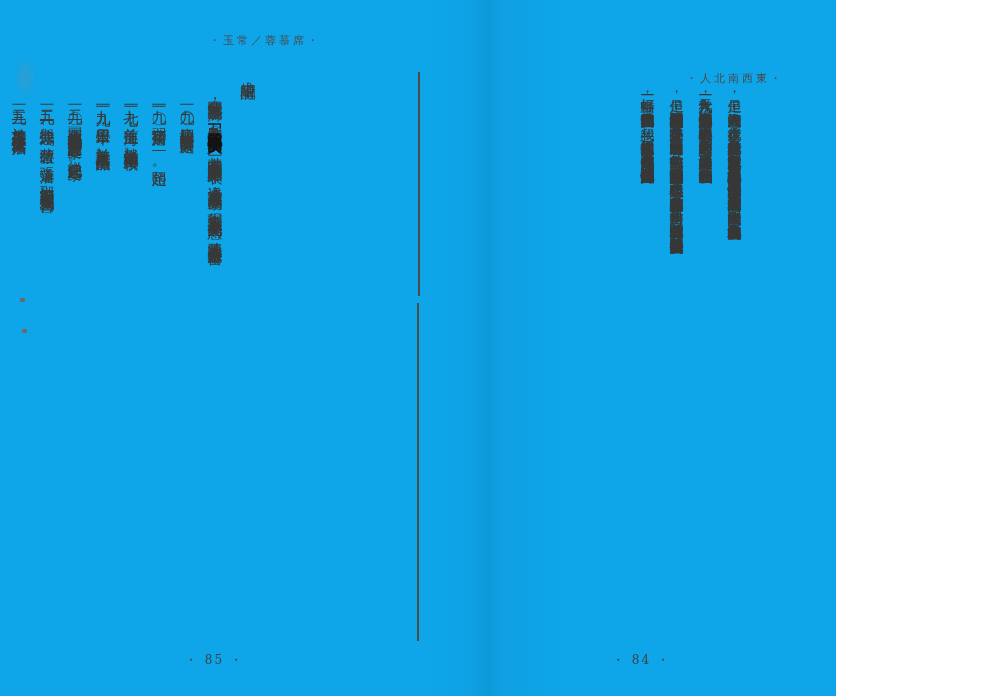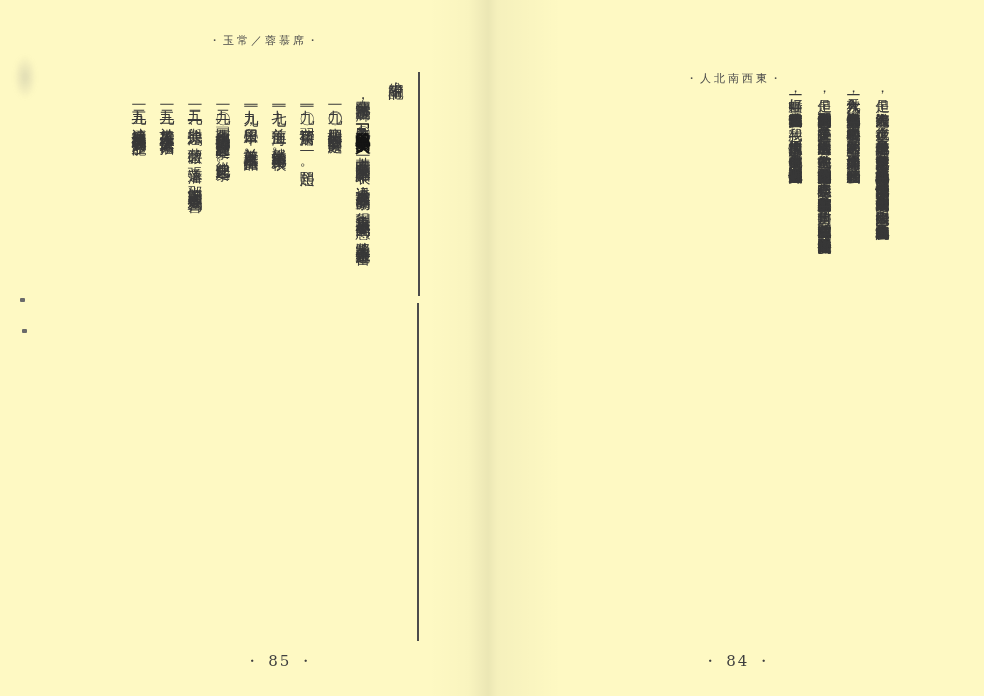--- a/index.html
+++ b/index.html
@@ -1,18 +1,18 @@
 <!DOCTYPE html>
 <html><head>
 <meta charset="utf-8">
 <style>
   html,body { margin:0; padding:0; background:#ffffff; }
   .scan {
-    position:relative; width:984px; height:696px;
-    background:#fef9c3; overflow:hidden;
+    position:relative; width:836px; height:696px;
+    background:#0ea5e9; overflow:hidden;
     font-family:"DejaVu Serif", serif;
     color:#3b3b3b;
   }
   
   .gutter {
     position:absolute; left:428px; top:0; width:134px; height:696px;
     background:linear-gradient(90deg, rgba(0,0,0,0) 0%, rgba(0,0,0,0.020) 30%,
                rgba(0,0,0,0.075) 45%, rgba(0,0,0,0.035) 52%, rgba(0,0,0,0) 100%);
     pointer-events:none;
   }
@@ -26,25 +26,25 @@
   .speck.s2 { left:22px; top:329px; }
 
   .running-head {
     position:absolute; top:33px; font-size:11px; letter-spacing:3px;
     color:#4a4a4a; text-align:center; white-space:nowrap;
   }
   .running-head.left  { left:150px; width:230px; }
   .running-head.right { left:625px; width:220px;margin-top:38px; }
 
   .page-number {
-    position:absolute; top:652px; font-size:15px; color:#3f3f3f;
-    text-align:right; letter-spacing:2px; white-space:nowrap;
+    position:absolute; top:652px; font-size:12px; color:#3f3f3f;
+    text-align:left; letter-spacing:2px; white-space:nowrap;
   }
   .page-number.left  { left:185px; width:130px; }
-  .page-number.right { left:643px; width:130px; }
+  .page-number.right { left:612px; width:130px; }
 
   
   .vtext {
     position:absolute;
     writing-mode:vertical-rl;
     -webkit-writing-mode:vertical-rl;
     text-orientation:upright;
     -webkit-text-orientation:upright;
     color:#383838;
   }

